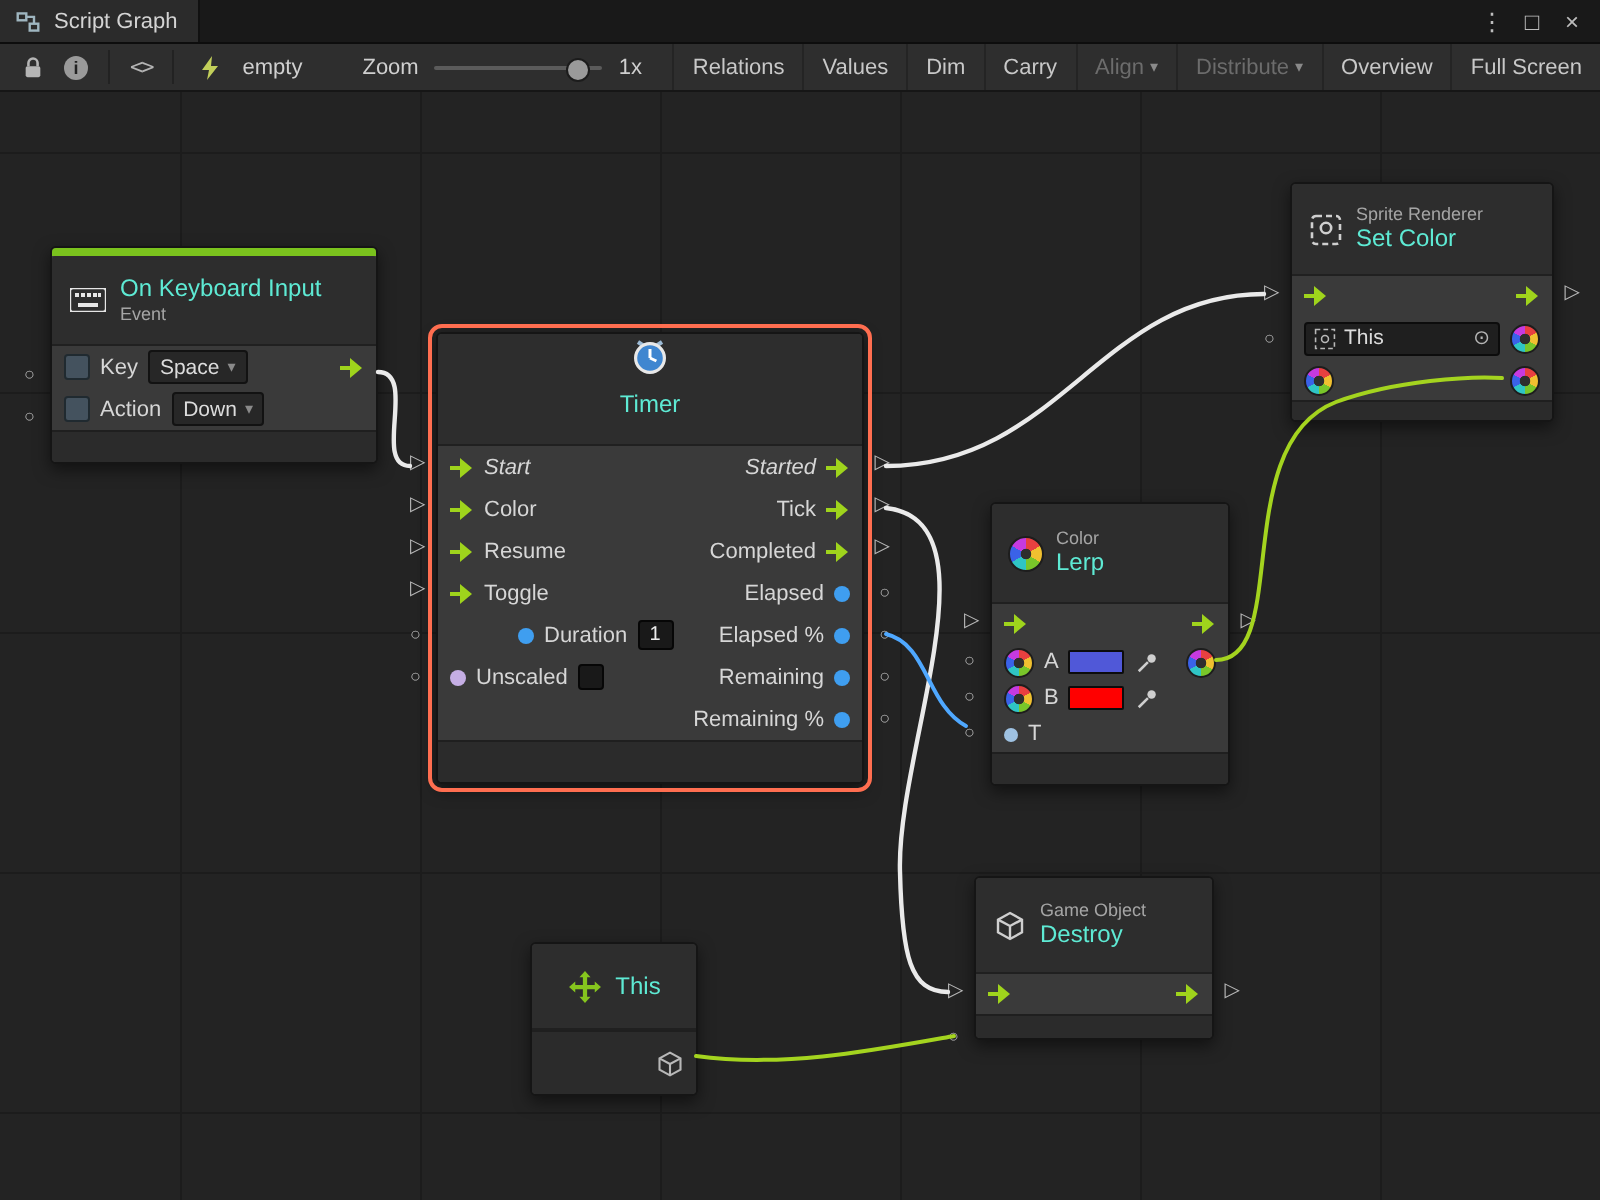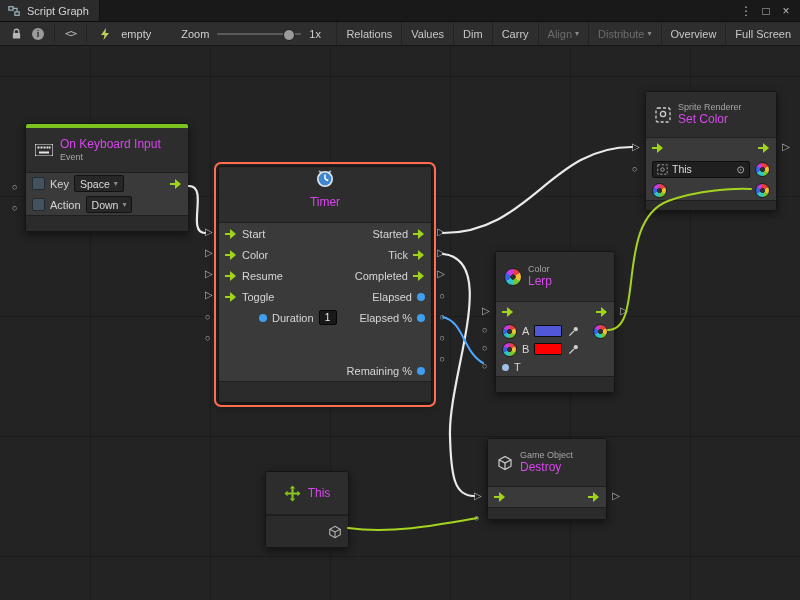--- a/index.html
+++ b/index.html
@@ -40,21 +40,21 @@
                            linear-gradient(to bottom,#1c1c1c 1px,transparent 1px);
           background-size:120px 120px,120px 120px;
           background-position:90px 0,0 30px;}
 
   
   .node{position:absolute;background:#3a3a3a;border:1px solid #151515;border-radius:3px;
         box-shadow:0 3px 8px rgba(0,0,0,.5);font-size:11px;color:#d6d6d6;z-index:1;}
   .node.selected{outline:2px solid var(--selection);outline-offset:2px;}
   .node-header{background:#2d2d2d;border-bottom:1px solid #202020;display:flex;align-items:center;
                gap:6px;padding:0 8px;border-radius:2px 2px 0 0;}
-  .node-title{font-size:12px;color:#d946ef;}
+  .node-title{font-size:12px;color:#5eead4;}
   .node-cat{font-size:9px;color:#a5a5a5;}
   .tstack{display:flex;flex-direction:column;line-height:1.15;}
   .node-footer{background:#2b2b2b;border-top:1px solid #1f1f1f;border-radius:0 0 2px 2px;
                display:flex;align-items:center;justify-content:flex-end;padding:0 6px;}
   .accent{height:4px;background:var(--accent-green);border-radius:2px 2px 0 0;}
   .row{display:flex;align-items:center;gap:5px;padding:0 6px;}
   .rlab{white-space:nowrap;}
   .r-right{margin-left:auto;display:flex;align-items:center;gap:5px;}
 
   
@@ -236,21 +236,21 @@
                 <line x1="4" y1="3" x2="7" y2="5" stroke="#9dbbd6" stroke-width="2"></line>
                 <line x1="16" y1="3" x2="13" y2="5" stroke="#9dbbd6" stroke-width="2"></line>
                 <circle cx="10" cy="11" r="7.2" fill="#3f86d0" stroke="#e8e8e8" stroke-width="1.6"></circle>
                 <line x1="10" y1="11" x2="10" y2="6.5" stroke="#fff" stroke-width="1.5"></line>
                 <line x1="10" y1="11" x2="13.2" y2="12.5" stroke="#fff" stroke-width="1.5"></line>
               </g>
             </svg>
         </span>
         <span class="node-title">Timer</span>
       </div>
-      <div class="row" style="height:21px;">
+      <div class="row" style="height:21px;font-style:italic;">
         <span class="arrow"></span>
         <span class="rlab">Start</span>
         <span class="r-right">
             <span class="rlab">Started</span>
             <span class="arrow"></span>
           </span>
       </div>
       <div class="row" style="height:21px;">
         <span class="arrow"></span>
         <span class="rlab">Color</span>
@@ -277,21 +277,30 @@
       </div>
       <div class="row" style="height:21px;padding-left:40px;">
         <span class="dot"></span>
         <span class="rlab">Duration</span>
         <span class="valbox">1</span>
         <span class="r-right">
             <span class="rlab">Elapsed %</span>
             <span class="dot"></span>
           </span>
       </div>
-      <div class="row" style="height:21px;margin-top:32px;">
+      <div class="row" style="height:21px;">
+        <span class="dot purple"></span>
+        <span class="rlab">Unscaled</span>
+        <span class="checkbox"></span>
+        <span class="r-right">
+            <span class="rlab">Remaining</span>
+            <span class="dot"></span>
+          </span>
+      </div>
+      <div class="row" style="height:21px;">
         <span class="r-right">
             <span class="rlab">Remaining %</span>
             <span class="dot"></span>
           </span>
       </div>
       <div class="node-footer" style="height:20px;"></div>
       <span class="ext tri l" style="top:60px;">▷</span>
       <span class="ext tri l" style="top:81px;">▷</span>
       <span class="ext tri l" style="top:102px;">▷</span>
       <span class="ext tri l" style="top:123px;">▷</span>

